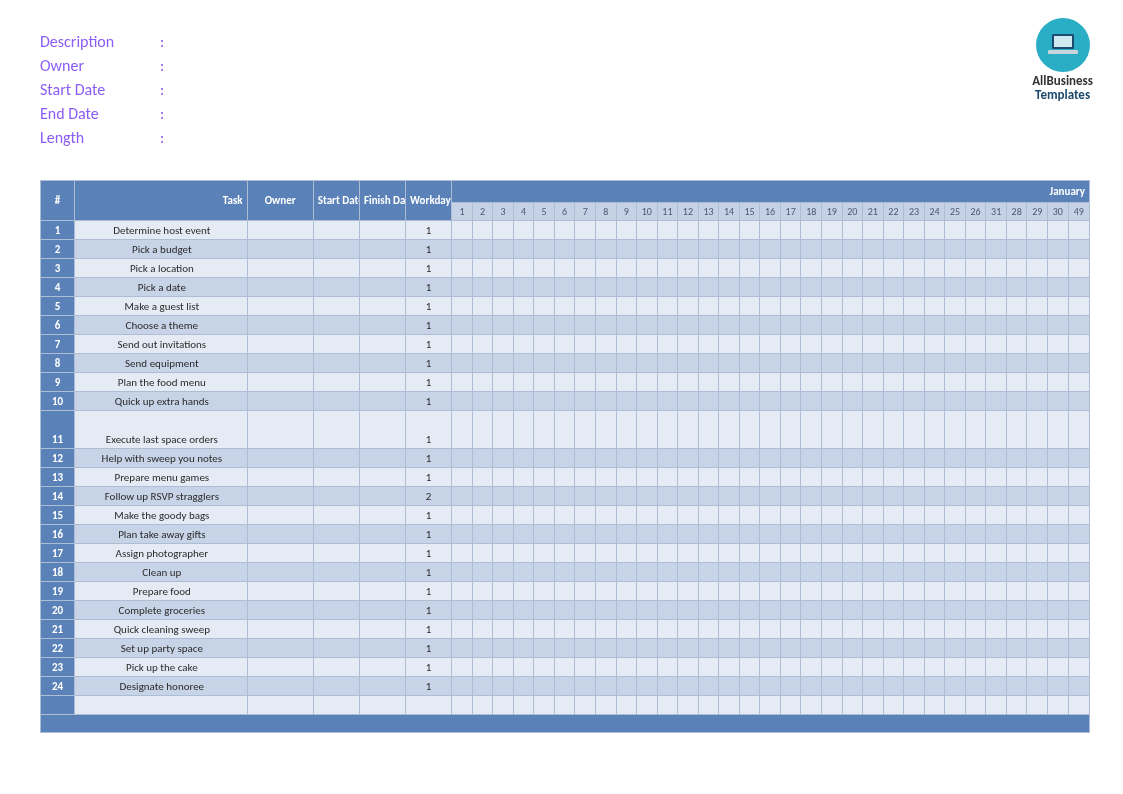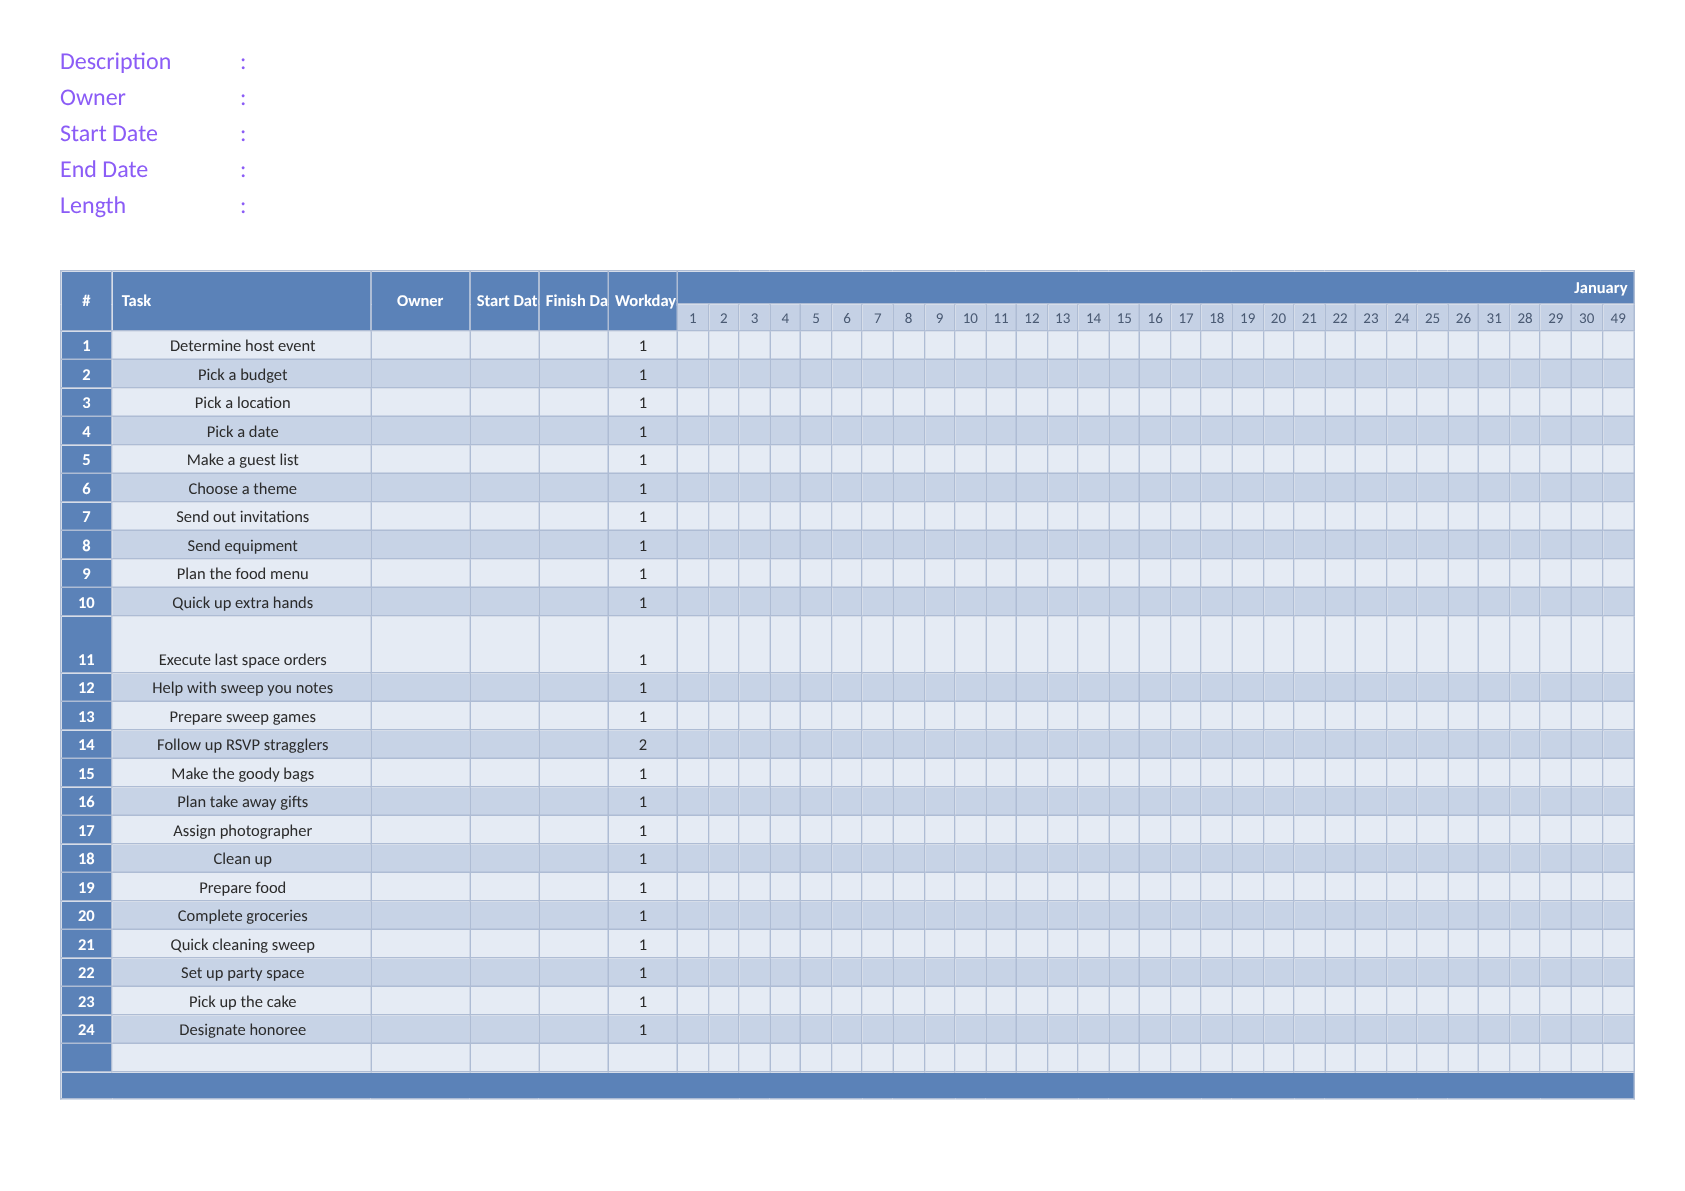--- a/index.html
+++ b/index.html
@@ -105,20 +105,33 @@
   tbody tr.odd  td:not(.num) { background: #c7d3e6; }
   tbody tr.tall td { height: 38px; vertical-align: bottom; }
   tbody tr.spacer td:not(.num) { background: #e5ebf4; }
   tfoot td { background: #5b82b8; height: 18px; border-color:#5b82b8; }
 </style>
 </head>
 <body>
 
 <div class="page">
 
+  <div class="logo">
+    <div class="logo-circle">
+      <svg width="34" height="26" viewBox="0 0 34 26">
+        <rect x="6" y="2" width="22" height="15" rx="1.5" fill="#1e4a6d"></rect>
+        <rect x="8" y="4" width="18" height="11" fill="#cfe9f1"></rect>
+        <rect x="2" y="18" width="30" height="4" rx="1" fill="#c8d4dc"></rect>
+      </svg>
+    </div>
+    <div class="logo-text">
+      <span>AllBusiness</span><br>
+      <span class="bold">Templates</span>
+    </div>
+  </div>
 
   <div class="meta" id="meta-block">
       <div class="meta-row">
         <div class="meta-label">Description</div>
         <div class="meta-colon">:</div>
         <div></div>
       </div>
       <div class="meta-row">
         <div class="meta-label">Owner</div>
         <div class="meta-colon">:</div>
@@ -177,21 +190,21 @@
         <col class="day">
         <col class="day">
         <col class="day">
         <col class="day">
         <col class="day">
         <col class="day">
       </colgroup>
     <thead>
       <tr class="month-row">
         <th rowspan="2">#</th>
-        <th rowspan="2" style="text-align:left;padding-left:6px;">Task</th>
+        <th rowspan="2" style="text-align:right;padding-left:6px;">Task</th>
         <th rowspan="2">Owner</th>
         <th rowspan="2">Start Date</th>
         <th rowspan="2">Finish Date</th>
         <th rowspan="2">Workdays</th>
         <th class="month" colspan="31">January</th>
       </tr>
       <tr class="day-row" id="day-row">
           <th>1</th>
           <th>2</th>
           <th>3</th>
@@ -689,21 +702,21 @@
           <td></td>
           <td></td>
           <td></td>
           <td></td>
           <td></td>
           <td></td>
           <td></td>
         </tr>
         <tr class="even">
           <td class="num">13</td>
-          <td class="task">Prepare sweep games</td>
+          <td class="task">Prepare menu games</td>
           <td></td>
           <td></td>
           <td></td>
           <td class="work">1</td>
           <td></td>
           <td></td>
           <td></td>
           <td></td>
           <td></td>
           <td></td>

